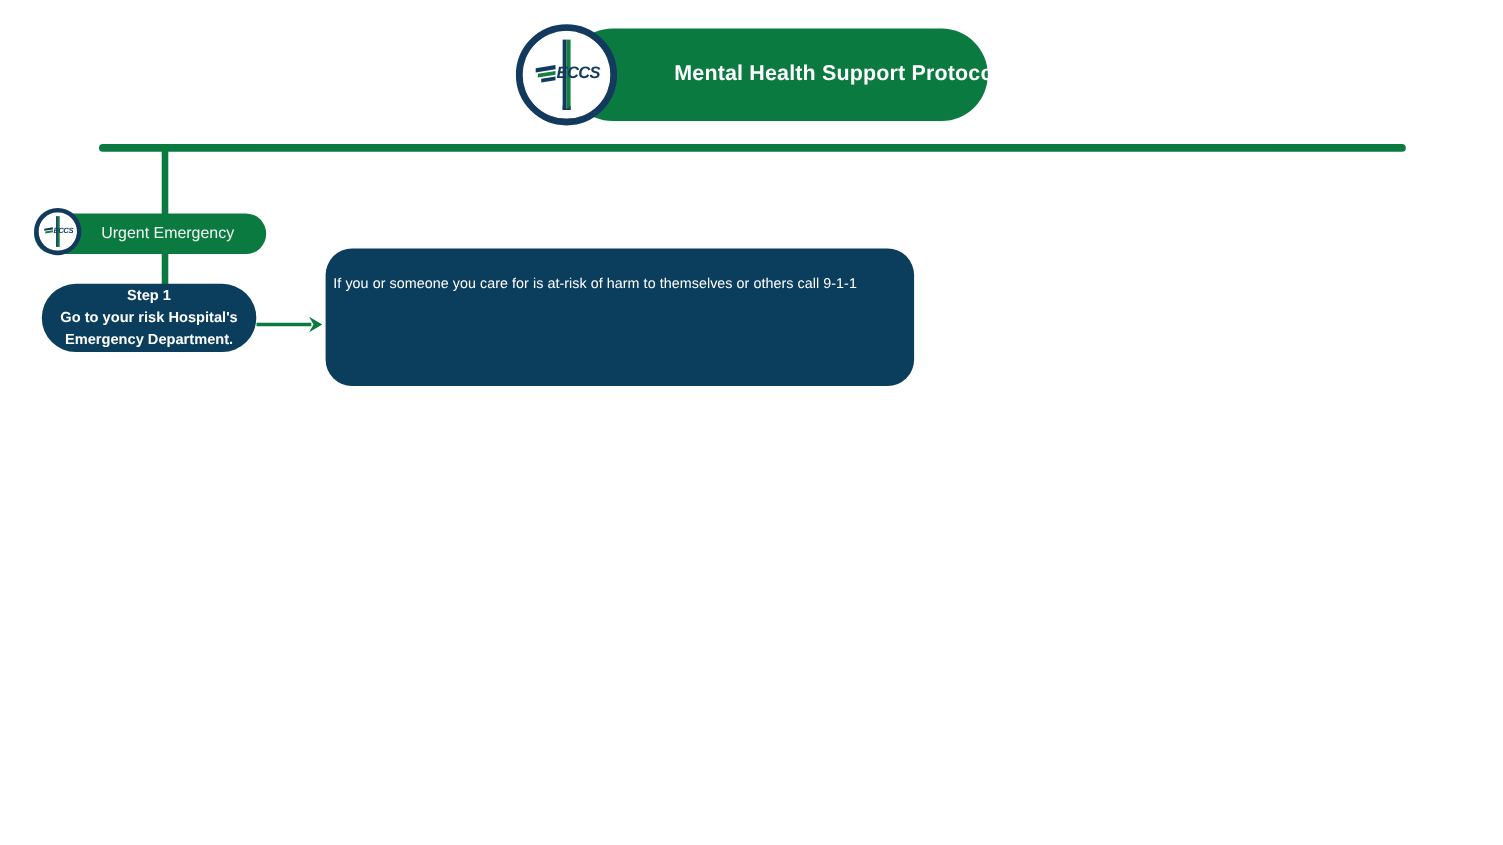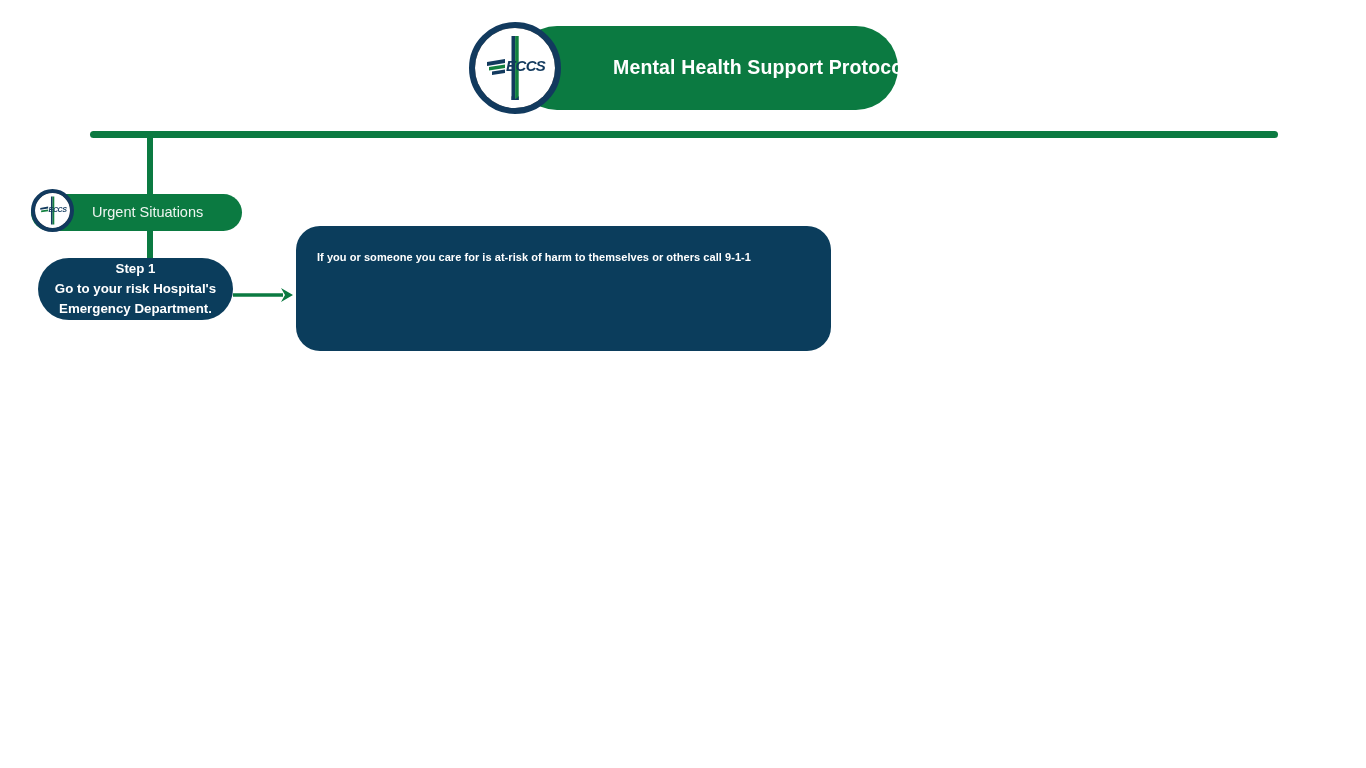--- a/index.html
+++ b/index.html
@@ -164,26 +164,26 @@
     left: 296px;
     top: 226px;
     width: 535px;
     height: 125px;
     background: #0B3D5C;
     border-radius: 24px;
     box-sizing: border-box;
   }
   .info-text {
     position: absolute;
-    left: 317px;
+    left: 303px;
     top: 247px;
     width: 500px;
     color: #ffffff;
-    font-size: 11px;
-    font-weight: bold;
+    font-size: 13px;
+    font-weight: normal;
     line-height: 21px;
     letter-spacing: 0.05px;
   }
 </style>
 </head>
 <body>
 
 <div id="canvas">
 
   <div class="header-bar"></div>
@@ -216,21 +216,21 @@
       <circle cx="40" cy="40" r="40" fill="#ffffff"></circle>
       <rect x="36.5" y="8" width="3.8" height="64" fill="#123A5E"></rect>
       <rect x="40.3" y="8" width="3.8" height="64" fill="#12813F"></rect>
       <g>
         <path d="M12 34 L30 31 L30 35.5 L12 38.5 Z" fill="#123A5E"></path>
         <path d="M14 40 L30 37.5 L30 41.5 L14 44 Z" fill="#12813F"></path>
       </g>
       <text x="31" y="44" font-family="'Liberation Sans', sans-serif" font-size="16" font-weight="bold" font-style="italic" fill="#123A5E" letter-spacing="-0.8">ECCS</text>
     </svg>
   </div>
-  <div class="pill-label">Urgent Situations</div>
+  <div class="pill-label">Urgent Emergency</div>
 
   <div class="step-box"></div>
   <div class="step-text">
     <span class="line">Step 1</span>
     <span class="line">Go to your risk Hospital's</span>
     <span class="line">Emergency Department.</span>
   </div>
 
   <div class="arrow-h">
     <svg width="62" height="18" viewBox="0 0 62 18" xmlns="http://www.w3.org/2000/svg">

